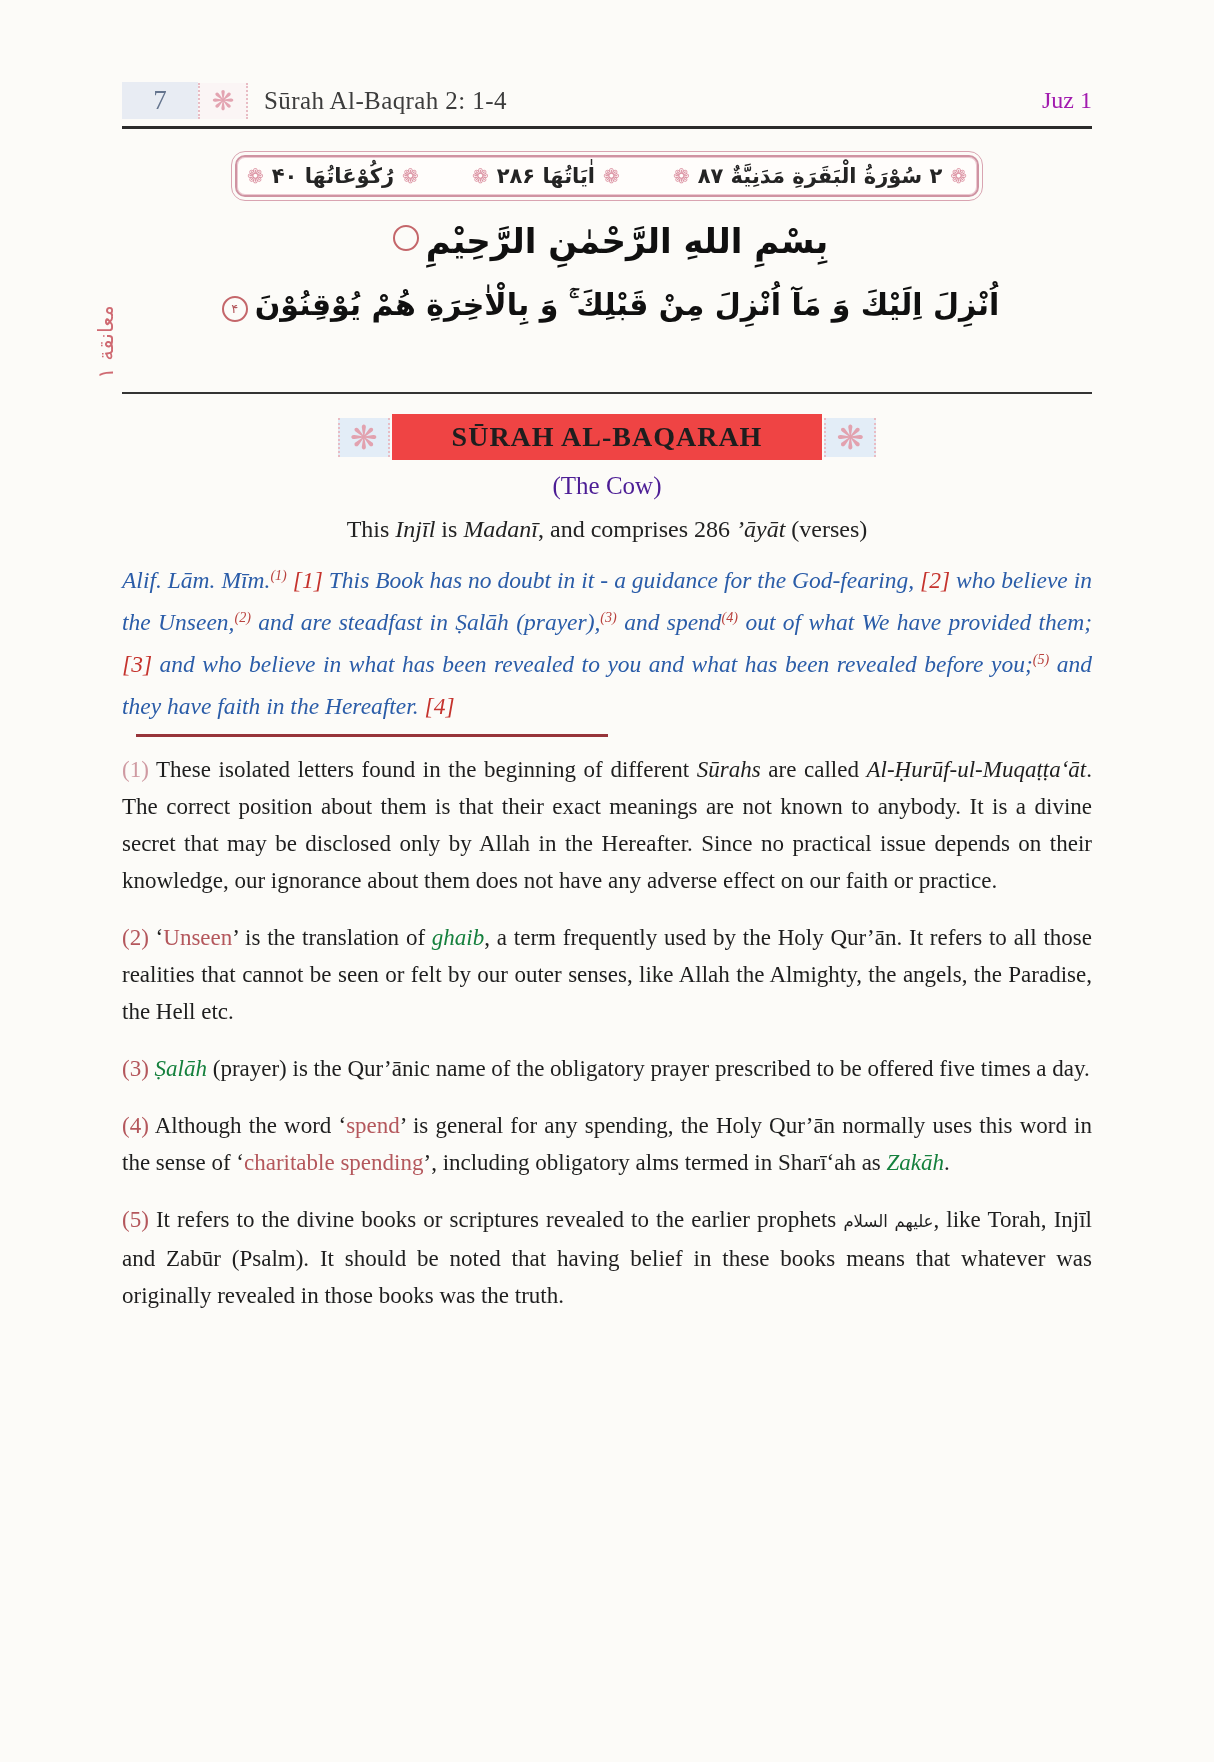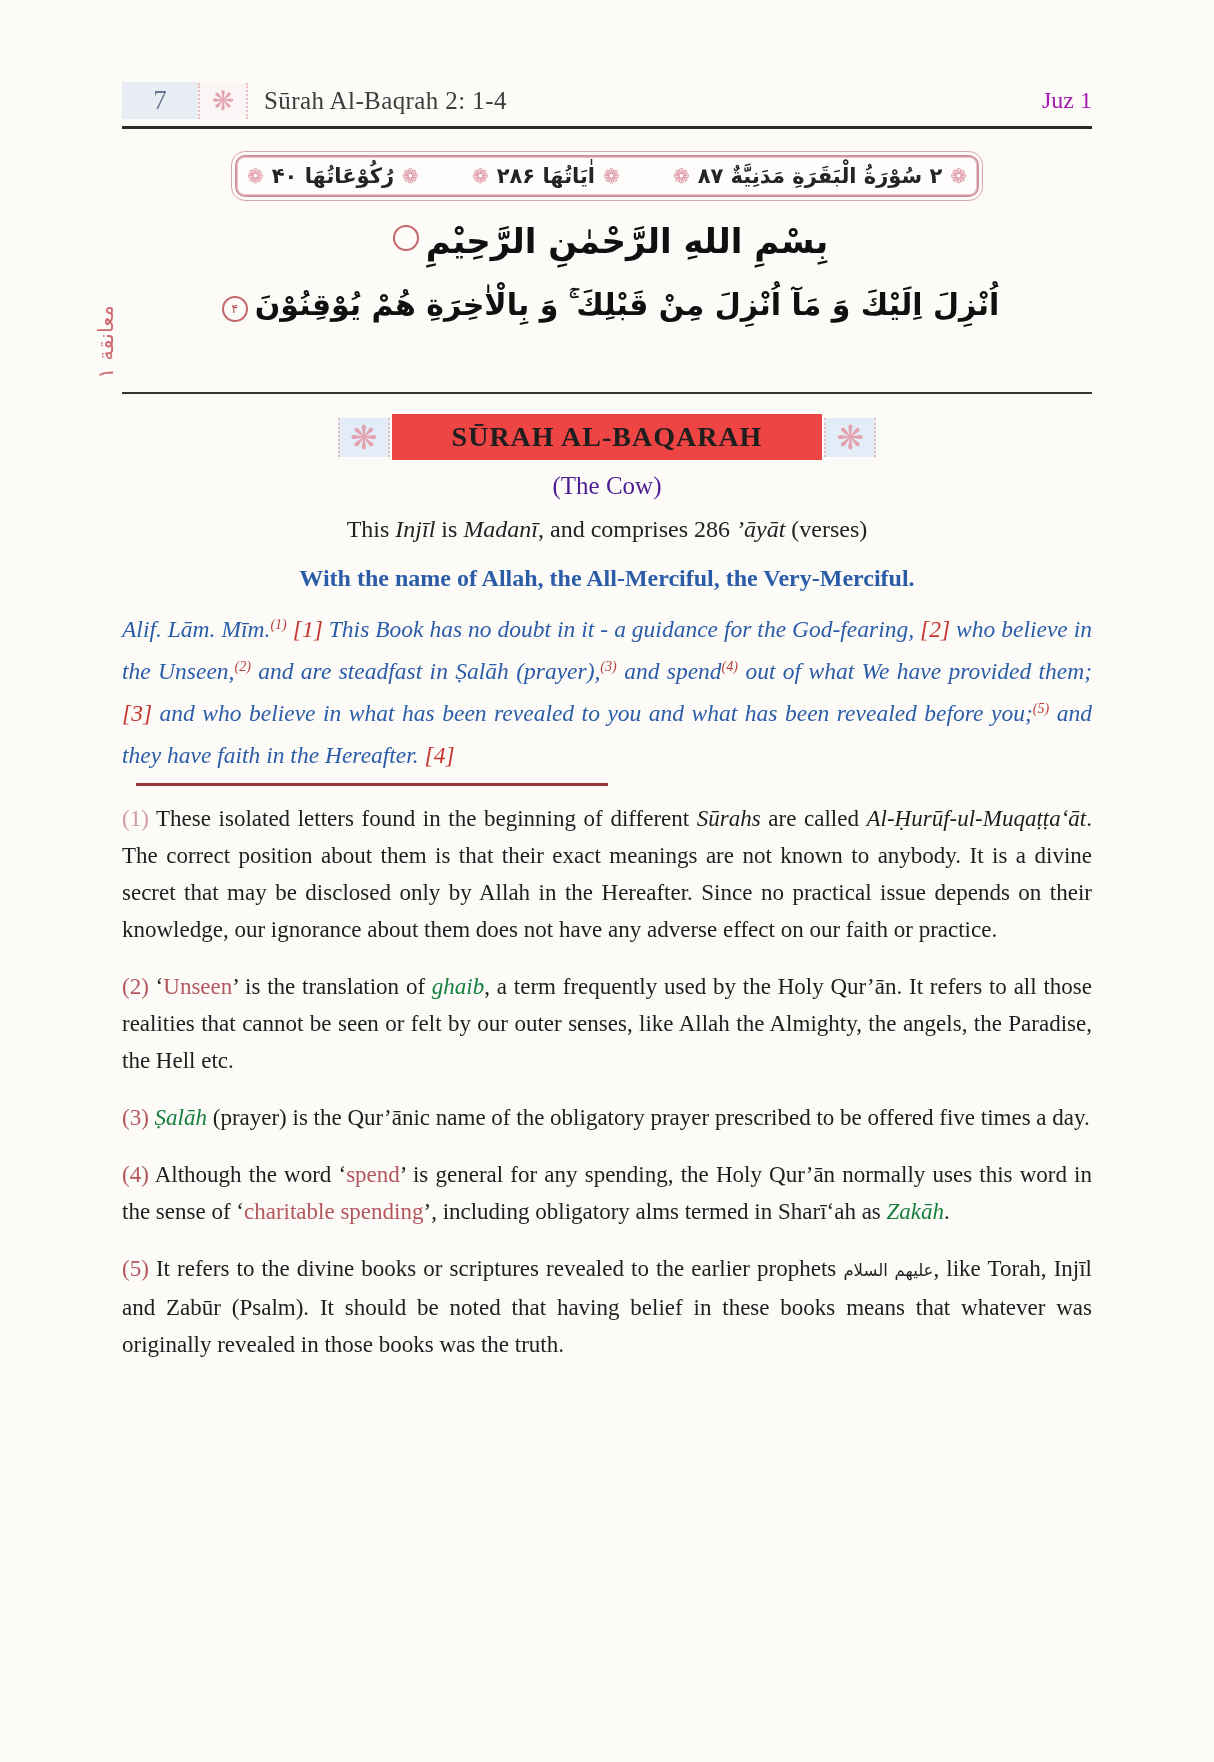--- a/index.html
+++ b/index.html
@@ -123,21 +123,20 @@
   <div class="title-row">
     <span class="title-orn">❋</span>
     <span class="surah-title">SŪRAH AL-BAQARAH</span>
     <span class="title-orn">❋</span>
   </div>
 
   <div class="subtitle">(The Cow)</div>
 
   <div class="info-line"><span class="seg seg-plain">This </span><span class="seg seg-italic">Injīl</span><span class="seg seg-plain"> is </span><span class="seg seg-italic">Madanī</span><span class="seg seg-plain">, and comprises 286 </span><span class="seg seg-italic">’āyāt</span><span class="seg seg-plain"> (verses)</span></div>
 
-  <div class="blessing">With the name of Allah, the All-Merciful, the Very-Merciful.</div>
 
   <div class="translation"><span class="seg seg-blue">Alif. Lām. Mīm.</span><span class="seg seg-sup">(1)</span><span class="seg seg-blue"> </span><span class="seg seg-bracket">[1]</span><span class="seg seg-blue"> This Book has no doubt in it - a guidance for the God-fearing, </span><span class="seg seg-bracket">[2]</span><span class="seg seg-blue"> who believe in the Unseen,</span><span class="seg seg-sup">(2)</span><span class="seg seg-blue"> and are steadfast in Ṣalāh (prayer),</span><span class="seg seg-sup">(3)</span><span class="seg seg-blue"> and spend</span><span class="seg seg-sup">(4)</span><span class="seg seg-blue"> out of what We have provided them; </span><span class="seg seg-bracket">[3]</span><span class="seg seg-blue"> and who believe in what has been revealed to you and what has been revealed before you;</span><span class="seg seg-sup">(5)</span><span class="seg seg-blue"> and they have faith in the Hereafter. </span><span class="seg seg-bracket">[4]</span></div>
 
   <div class="fn-sep"></div>
 
   <div class="footnotes">
     <div class="footnote"><span class="seg seg-fnmark-light">(1)</span><span class="seg seg-plain"> These isolated letters found in the beginning of different </span><span class="seg seg-italic">Sūrahs</span><span class="seg seg-plain"> are called </span><span class="seg seg-italic">Al-Ḥurūf-ul-Muqaṭṭa‘āt</span><span class="seg seg-plain">. The correct position about them is that their exact meanings are not known to anybody. It is a divine secret that may be disclosed only by Allah in the Hereafter. Since no practical issue depends on their knowledge, our ignorance about them does not have any adverse effect on our faith or practice.</span></div>
     <div class="footnote"><span class="seg seg-fnmark">(2)</span><span class="seg seg-plain"> ‘</span><span class="seg seg-red">Unseen</span><span class="seg seg-plain">’ is the translation of </span><span class="seg seg-red-italic">ghaib</span><span class="seg seg-plain">, a term frequently used by the Holy Qur’ān. It refers to all those realities that cannot be seen or felt by our outer senses, like Allah the Almighty, the angels, the Paradise, the Hell etc.</span></div>
     <div class="footnote"><span class="seg seg-fnmark">(3) </span><span class="seg seg-red-italic">Ṣalāh</span><span class="seg seg-plain"> (prayer) is the Qur’ānic name of the obligatory prayer prescribed to be offered five times a day.</span></div>
     <div class="footnote"><span class="seg seg-fnmark">(4)</span><span class="seg seg-plain"> Although the word ‘</span><span class="seg seg-red">spend</span><span class="seg seg-plain">’ is general for any spending, the Holy Qur’ān normally uses this word in the sense of ‘</span><span class="seg seg-red">charitable spending</span><span class="seg seg-plain">’, including obligatory alms termed in Sharī‘ah as </span><span class="seg seg-red-italic">Zakāh</span><span class="seg seg-plain">.</span></div>

